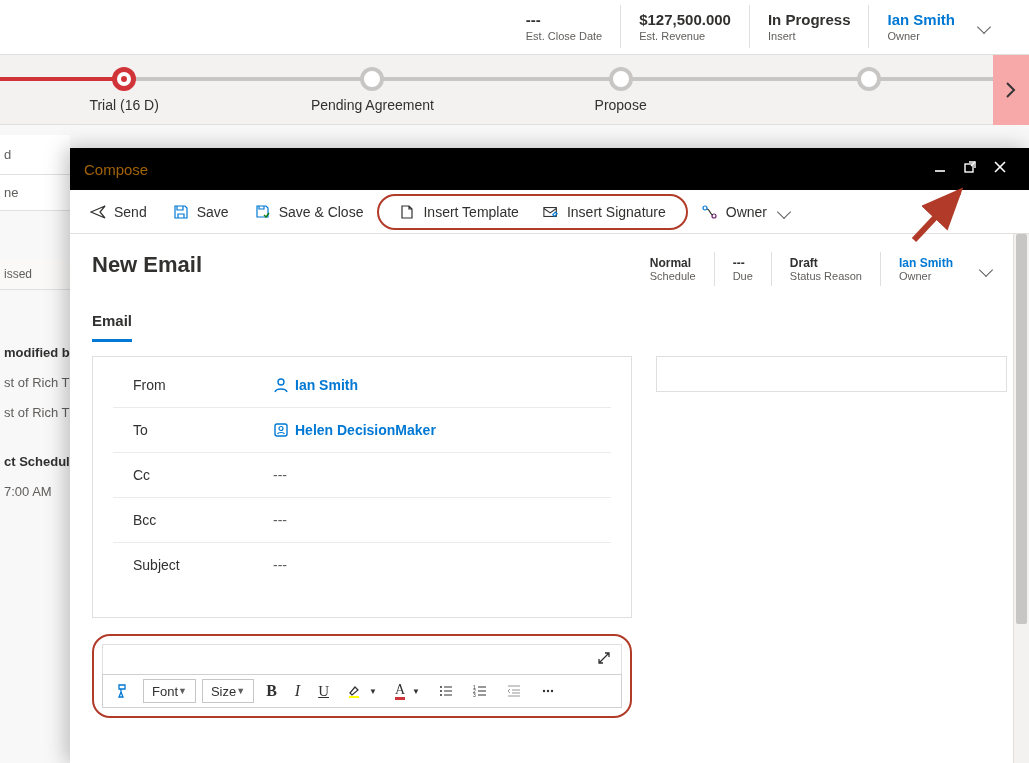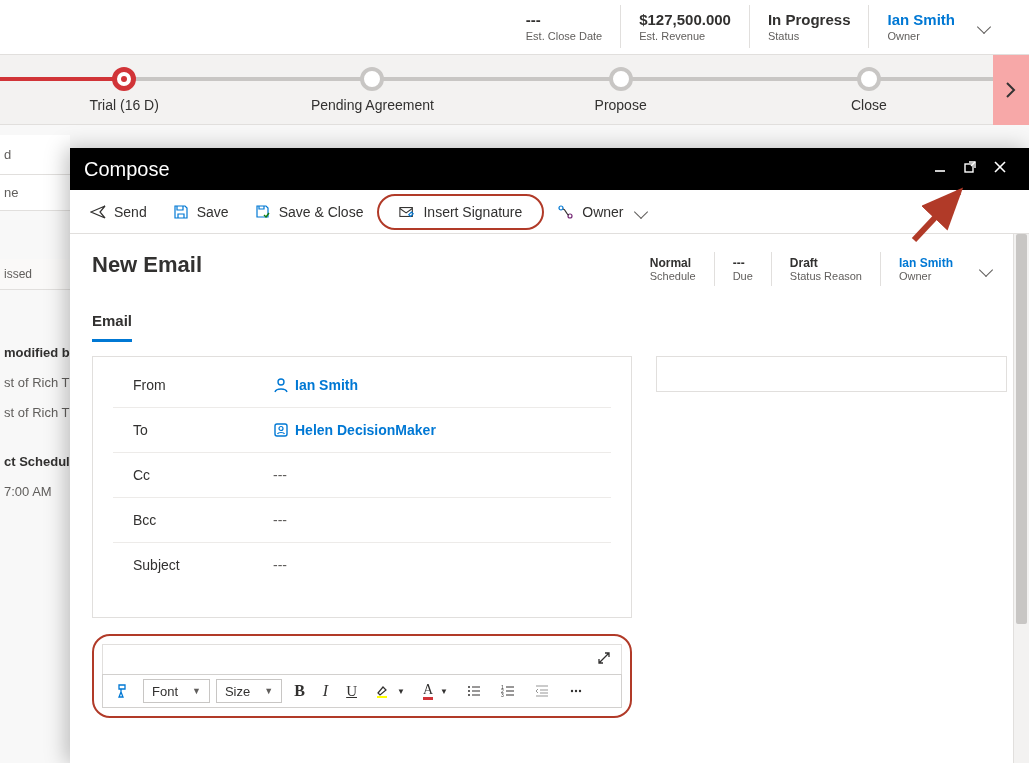--- a/index.html
+++ b/index.html
@@ -29,21 +29,21 @@
 
   .left-fragments { position:absolute; top:135px; left:0; width:70px; font-size:13px; color:#605e5c; }
   .left-fragments .tab-row { padding:12px 4px; border-bottom:1px solid #e1dfdd; background:#fff; }
   .left-fragments .section-row { padding:10px 4px; border-bottom:1px solid #e1dfdd; background:#fff; }
   .left-fragments .dismissed-row { padding:8px 4px; border-bottom:1px solid #e1dfdd; background:#faf9f8; font-size:12px; }
   .left-fragments .item { padding:6px 4px; line-height:1.4; white-space:nowrap; }
   .left-fragments .bold { font-weight:600; color:#323130; }
 
   
   .compose-panel { position:absolute; left:70px; top:148px; right:0; bottom:0; background:#fff; box-shadow:-4px 0 20px rgba(0,0,0,.25); display:flex; flex-direction:column; }
-  .compose-header { height:42px; background:#000; color:#ffffff; display:flex; align-items:center; padding:0 14px; font-size:20px; }
+  .compose-header { height:42px; background:#000; color:#a16207; display:flex; align-items:center; padding:0 14px; font-size:15px; }
   .compose-header-title { flex:1; }
   .hdr-btn { width:30px; text-align:center; font-size:16px; cursor:pointer; }
 
   .cmd-bar { display:flex; align-items:center; height:44px; border-bottom:1px solid #e1dfdd; padding:0 8px; gap:2px; }
   .cmd-btn { display:flex; align-items:center; gap:8px; padding:6px 12px; cursor:pointer; color:#323130; font-size:14px; border-radius:2px; }
   .cmd-icon { width:16px; display:flex; align-items:center; justify-content:center; color:#323130; }
   .highlight-oval { border:2.5px solid #b13a28; border-radius:22px; padding:2px 8px; display:flex; align-items:center; }
 
   
   .annot-arrow { position:absolute; right:55px; top:180px; z-index:50; pointer-events:none; }
@@ -69,21 +69,21 @@
   .field:last-child { border-bottom:none; }
   .field-label { width:140px; color:#323130; font-size:14px; }
   .field-value { color:#605e5c; }
   .lookup { color:#0078d4; font-weight:600; display:flex; align-items:center; gap:6px; }
   .lookup svg { width:16px; height:16px; }
 
   .editor-box { margin-top:16px; border:2.5px solid #b13a28; border-radius:18px; padding:8px; }
   .editor-top { height:30px; display:flex; justify-content:flex-end; align-items:center; padding:0 10px; border:1px solid #e1dfdd; border-bottom:none; }
   .editor-toolbar { border:1px solid #d2d0ce; display:flex; align-items:center; height:34px; padding:0 6px; gap:6px; }
   .tb-btn { padding:4px 6px; cursor:pointer; color:#323130; font-size:14px; display:flex; align-items:center; gap:4px; }
-  .tb-select { border:1px solid #c8c6c4; height:24px; padding:0 8px; display:flex; align-items:center; gap:14px; font-size:13px; cursor:pointer; }
+  .tb-select { border:1px solid #c8c6c4; height:24px; padding:0 8px; display:flex; align-items:center; gap:0; font-size:13px; cursor:pointer; }
   .tb-select .caret { font-size:9px; color:#605e5c; }
 
   .right-box { border:1px solid #e1dfdd; height:36px; }
 
   .scrollbar-right { position:absolute; right:0; top:0; bottom:0; width:16px; background:#f3f2f1; border-left:1px solid #e1dfdd; }
   .scrollbar-thumb { position:absolute; left:2px; right:2px; top:0; height:390px; background:#c8c6c4; border-radius:2px; }
 
   .chev { display:inline-block; width:10px; height:10px; border-right:1.5px solid #605e5c; border-bottom:1.5px solid #605e5c; transform:rotate(45deg); margin-top:-4px; }
 
 </style>
@@ -97,21 +97,21 @@
       <div class="info-cell">
         <div class="info-value">---</div>
         <div class="info-label">Est. Close Date</div>
       </div>
       <div class="info-cell">
         <div class="info-value">$127,500.000</div>
         <div class="info-label">Est. Revenue</div>
       </div>
       <div class="info-cell">
         <div class="info-value">In Progress</div>
-        <div class="info-label">Status</div>
+        <div class="info-label">Insert</div>
       </div>
       <div class="info-cell">
         <div class="info-value blue">Ian Smith</div>
         <div class="info-label">Owner</div>
       </div>
       <div class="info-chevron"><span class="chev"></span></div>
     </div>
   </div>
 
   <div class="bpf-strip">
@@ -126,21 +126,20 @@
     <div class="bpf-stage">
       <div class="bpf-circle"></div>
       <div class="bpf-stage-label">Pending Agreement</div>
     </div>
     <div class="bpf-stage">
       <div class="bpf-circle"></div>
       <div class="bpf-stage-label">Propose</div>
     </div>
     <div class="bpf-stage">
       <div class="bpf-circle"></div>
-      <div class="bpf-stage-label">Close</div>
     </div>
   </div>
   <div class="bpf-next">
     <svg width="12" height="18" viewBox="0 0 12 18">
         <path d="M2 2l7 7-7 7" fill="none" stroke="#333" stroke-width="2"></path>
       </svg>
   </div>
 
   <div class="left-fragments">
     <div class="tab-row">d</div>
@@ -204,20 +203,28 @@
             <path d="M2 2h9l2 2v9H2z M4 2v3h5V2" fill="none" stroke="#0078d4" stroke-width="1.2"></path>
             <path d="M9 11l2 2 3-4" fill="none" stroke="#107c10" stroke-width="1.4"></path>
           </svg>
       </span>
       <span>Save &amp; Close</span>
     </div>
 
     <div class="highlight-oval">
       <div class="cmd-btn">
         <span class="cmd-icon">
+          <svg width="16" height="16" viewBox="0 0 16 16">
+              <path d="M3 2h7l3 3v9H3z M10 2v3h3" fill="none" stroke="#323130" stroke-width="1.2"></path>
+            </svg>
+        </span>
+        <span>Insert Template</span>
+      </div>
+      <div class="cmd-btn">
+        <span class="cmd-icon">
           <svg width="18" height="16" viewBox="0 0 18 16">
               <rect x="1" y="3" width="14" height="10" fill="none" stroke="#323130" stroke-width="1.2"></rect>
               <path d="M1 4l7 5 7-5" fill="none" stroke="#323130" stroke-width="1.2"></path>
               <path d="M11 11l3-3 2 2-3 3z" fill="none" stroke="#0078d4" stroke-width="1.2"></path>
             </svg>
         </span>
         <span>Insert Signature</span>
       </div>
     </div>
 

